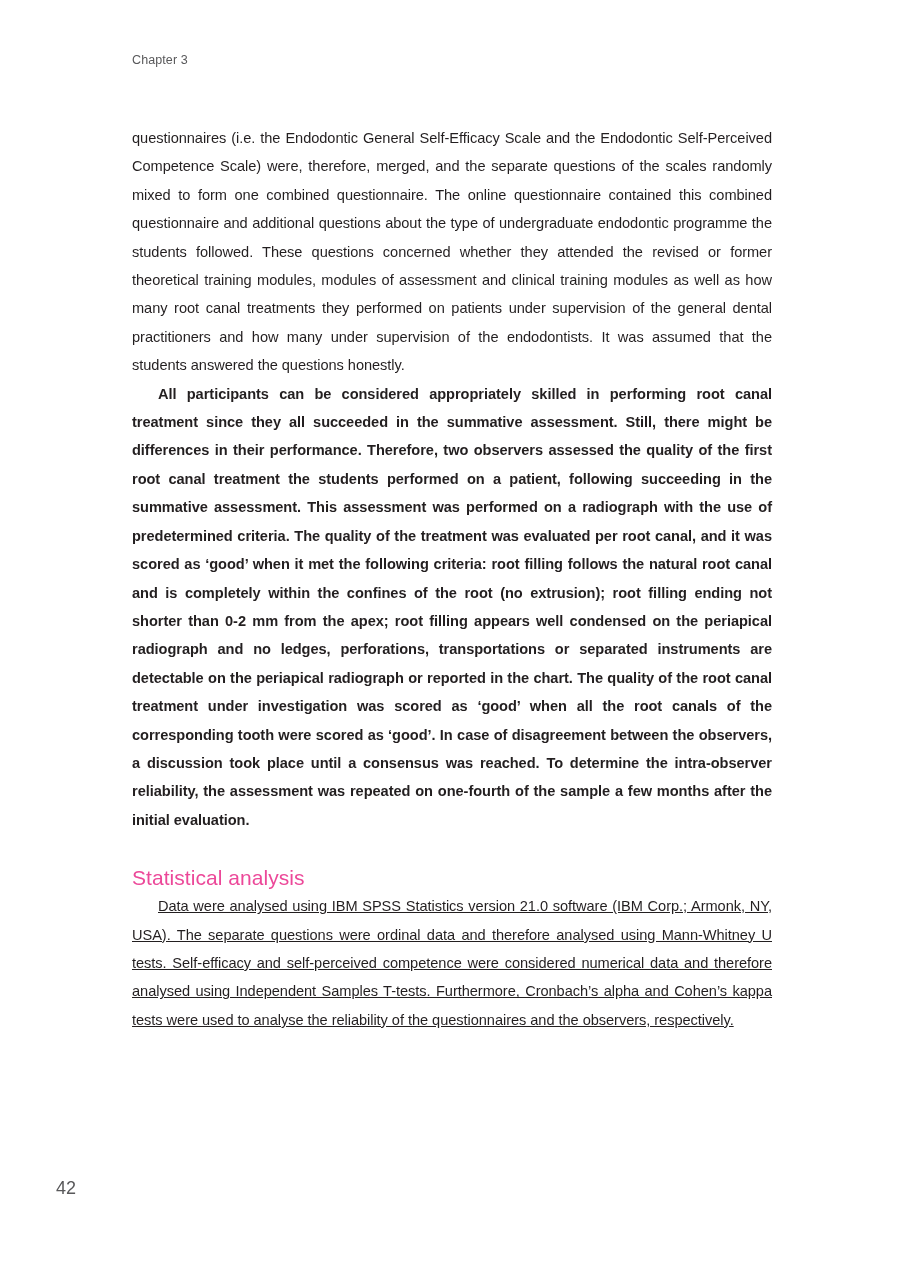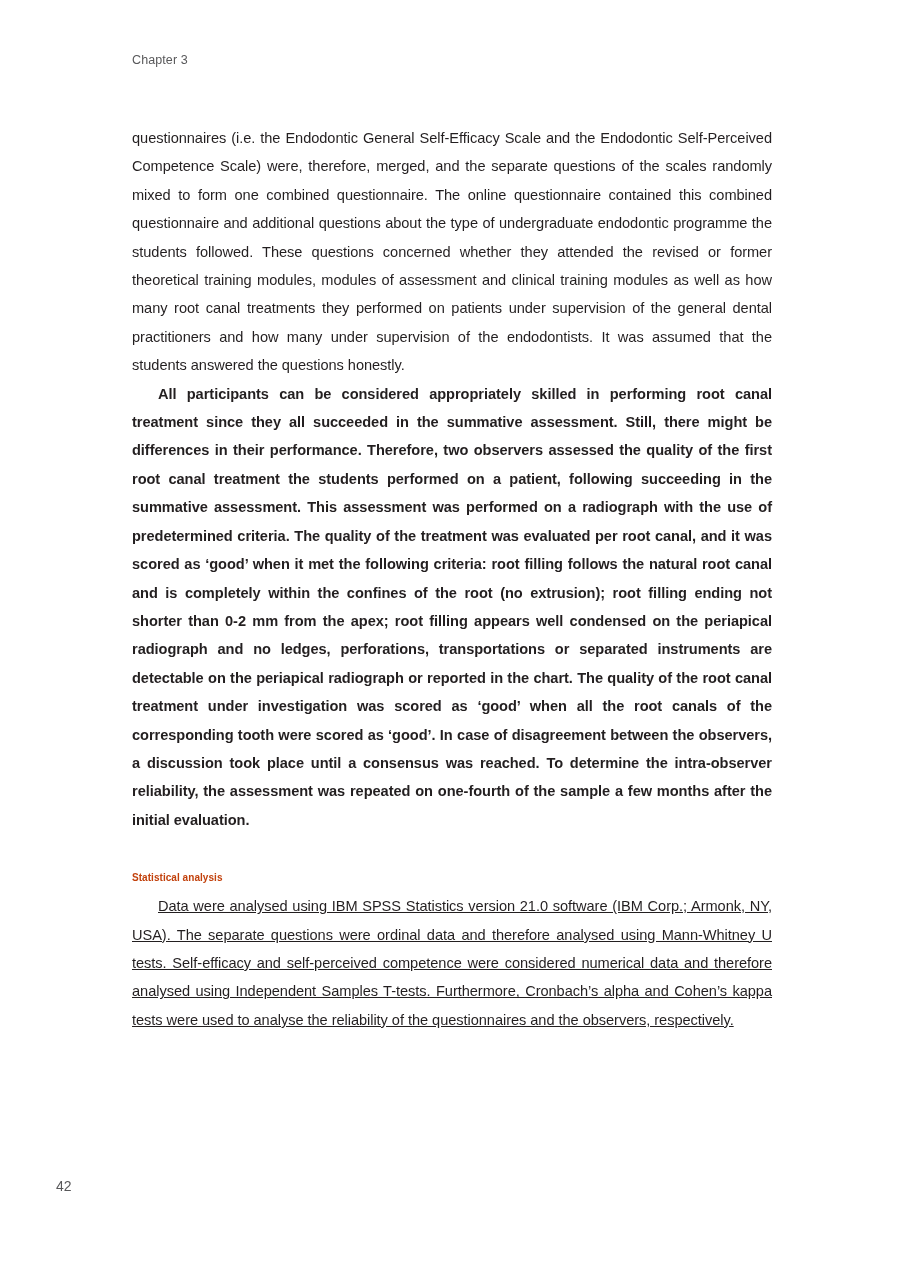--- a/index.html
+++ b/index.html
@@ -44,38 +44,38 @@
   }
   p.body + p.body {
     margin-top: 0;
     font-weight: bold;
   }
   p.indent {
     text-indent: 26px;
   }
   h2.section-heading {
     margin: 30px 0 0 0;
-    font-size: 10px;
+    font-size: 21px;
     line-height: 28px;
-    font-weight: bold;
-    color: #c2410c;
+    font-weight: normal;
+    color: #ec4899;
     letter-spacing: 0.05px;
   }
   .heading-gap {
     margin-top: 30px;
   }
   .after-heading {
     margin-top: 2px;
     text-decoration: underline;
   }
   .folio {
     position: absolute;
     left: 56px;
     top: 1178px;
-    font-size: 14px;
+    font-size: 18px;
     color: #58585a;
   }
 </style>
 </head>
 <body>
 
 <div class="page">
 
   <div class="running-head">Chapter 3</div>
 

